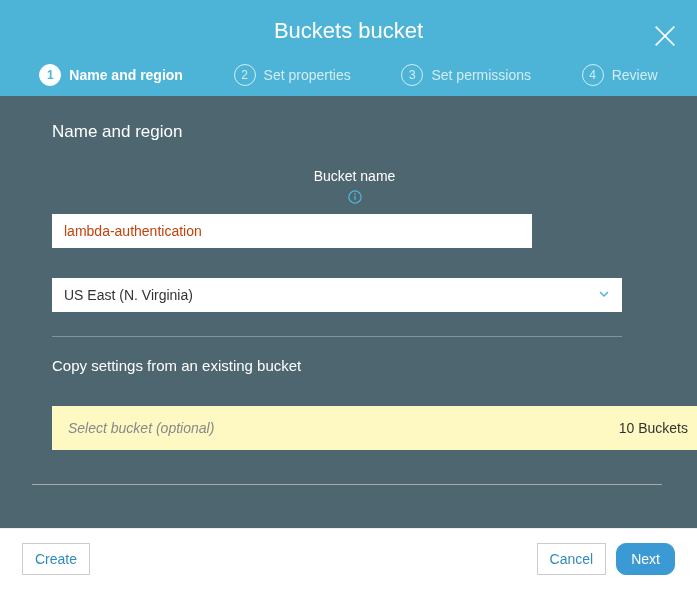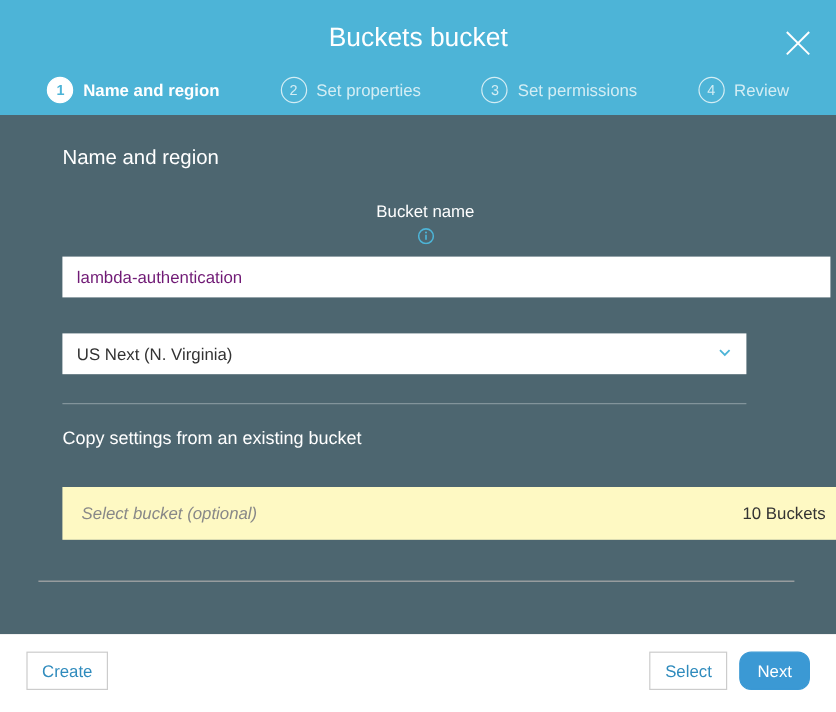--- a/index.html
+++ b/index.html
@@ -83,23 +83,23 @@
   .label-row {
     display: flex; align-items: center; gap: 6px;
     font-size: 14px;
     margin-bottom: 10px;
     flex-direction: column;
   }
   .info-icon {
     width: 14px; height: 14px; color: #4db4d7;
   }
   .text-input {
-    width: 640px;
-    background: #fff;
-    color: #701a75;
+    width: 480px;
+    background: #fff;
+    color: #c2410c;
     border: none;
     padding: 9px 12px;
     font-size: 14px;
     outline: none;
     margin-bottom: 30px;
     font-family: inherit;
   }
   .field-label {
     font-size: 14px;
     margin-bottom: 10px;
@@ -215,21 +215,21 @@
         <svg viewBox="0 0 16 16" fill="currentColor">
             <circle cx="8" cy="8" r="7" fill="none" stroke="currentColor" stroke-width="1.5"></circle>
             <rect x="7.2" y="6.5" width="1.6" height="5" rx=".8"></rect>
             <circle cx="8" cy="4.5" r="1"></circle>
           </svg>
       </span>
     </div>
     <input class="text-input" type="text" value="lambda-authentication" style="">
 
     <div class="select">
-      <span>US Next (N. Virginia)</span>
+      <span>US East (N. Virginia)</span>
       <span class="chev">
         <svg viewBox="0 0 12 12" fill="none" stroke="currentColor" stroke-width="1.5">
             <polyline points="2,4 6,8 10,4"></polyline>
           </svg>
       </span>
     </div>
 
     <hr class="hr">
 
     <div class="sub-section-title">Copy settings from an existing bucket</div>
@@ -246,19 +246,19 @@
       </span>
     </div>
 
     <hr class="body-hr">
   </div>
 
   <div class="footer">
     <div class="footer-row">
       <button class="btn">Create</button>
       <div class="right-btns">
-        <button class="btn">Select</button>
+        <button class="btn">Cancel</button>
         <button class="btn primary">Next</button>
       </div>
     </div>
   </div>
 
 </div>
 
 </body></html>

